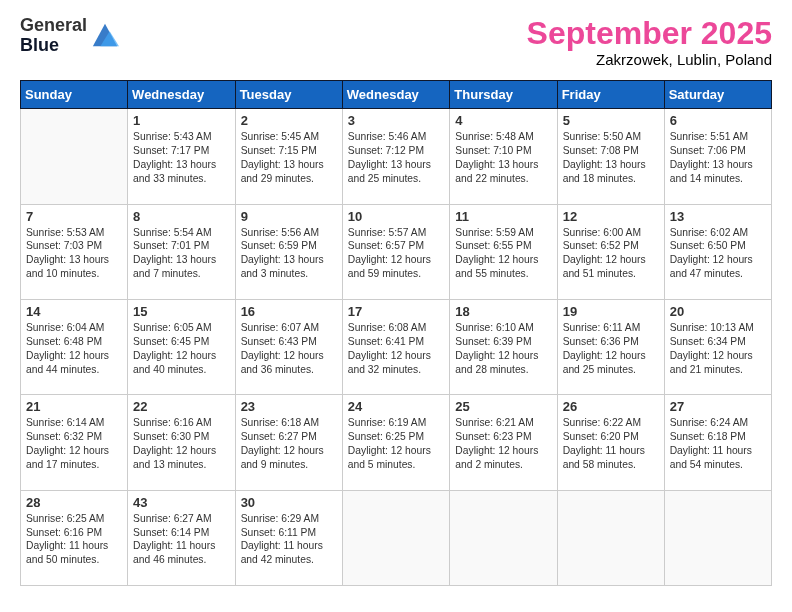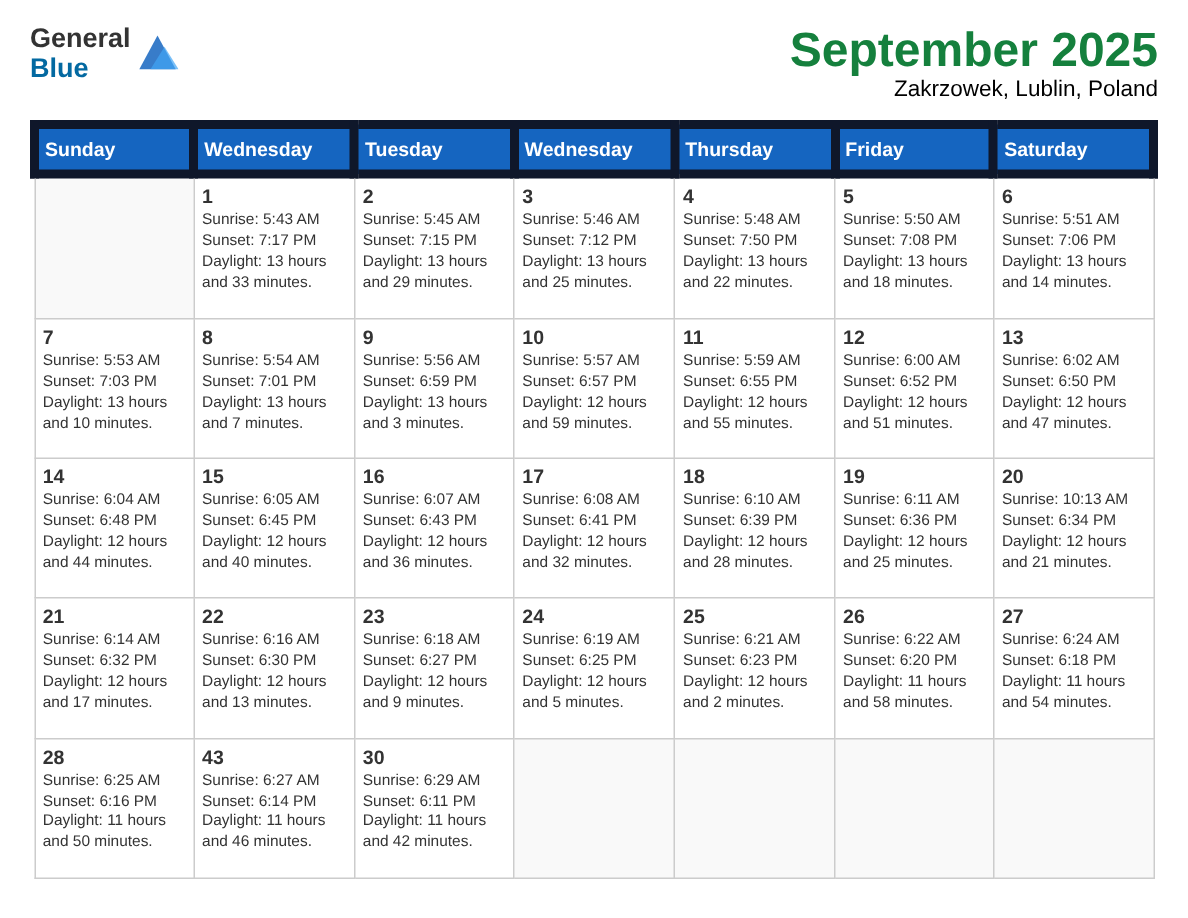--- a/index.html
+++ b/index.html
@@ -33,54 +33,54 @@
       line-height: 1.1;
     }
     .logo-general {
       font-size: 18px;
       font-weight: bold;
       color: #333;
     }
     .logo-blue {
       font-size: 18px;
       font-weight: bold;
-      color: #0369a1;
+      color: #0f172a;
     }
     .logo-icon {
       width: 28px;
       height: 28px;
       margin-left: 4px;
       margin-top: -4px;
     }
     .title-block {
       text-align: right;
     }
     .month-title {
       font-size: 32px;
       font-weight: bold;
-      color: #15803d;
+      color: #ec4899;
       line-height: 1.1;
     }
     .subtitle {
       font-size: 15px;
       color: #000000;
     }
     .calendar {
       width: 100%;
       border-collapse: collapse;
       flex: 1;
     }
     .calendar thead tr th {
       background: #1565c0;
       color: #fff;
       font-size: 13px;
       font-weight: bold;
       padding: 6px 4px;
       text-align: left;
-      border: 6px solid #0f172a;
+      border: 1px solid #0f172a;
     }
     .calendar tbody tr td {
       border: 1px solid #ccc;
       vertical-align: top;
       padding: 4px 5px;
       width: 108px;
       min-height: 80px;
       font-size: 10.5px;
       color: #333;
       background: #fff;
@@ -153,21 +153,21 @@
           <td>
             <span class="day-number">3</span>
             <div class="cell-text" style="white-space: pre-line;">Sunrise: 5:46 AM
 Sunset: 7:12 PM
 Daylight: 13 hours
 and 25 minutes.</div>
           </td>
           <td>
             <span class="day-number">4</span>
             <div class="cell-text" style="white-space: pre-line;">Sunrise: 5:48 AM
-Sunset: 7:50 PM
+Sunset: 7:10 PM
 Daylight: 13 hours
 and 22 minutes.</div>
           </td>
           <td>
             <span class="day-number">5</span>
             <div class="cell-text" style="white-space: pre-line;">Sunrise: 5:50 AM
 Sunset: 7:08 PM
 Daylight: 13 hours
 and 18 minutes.</div>
           </td>

